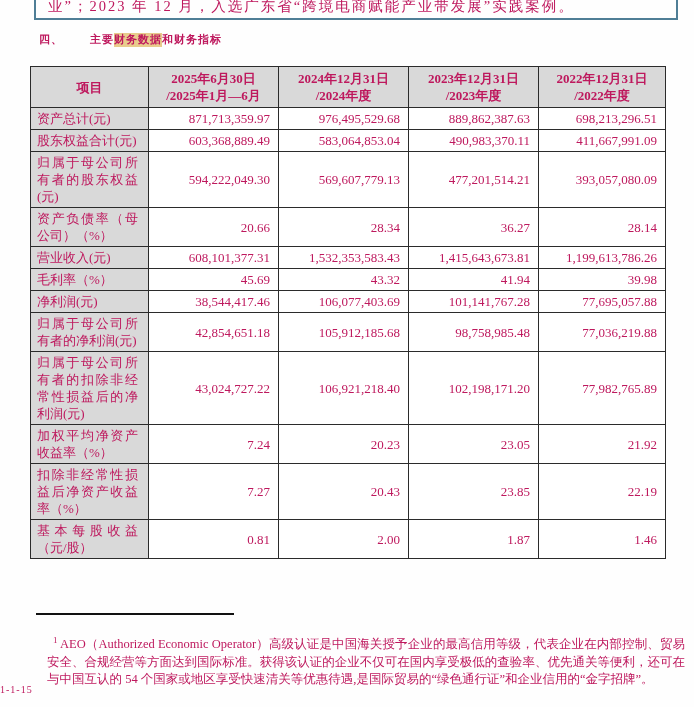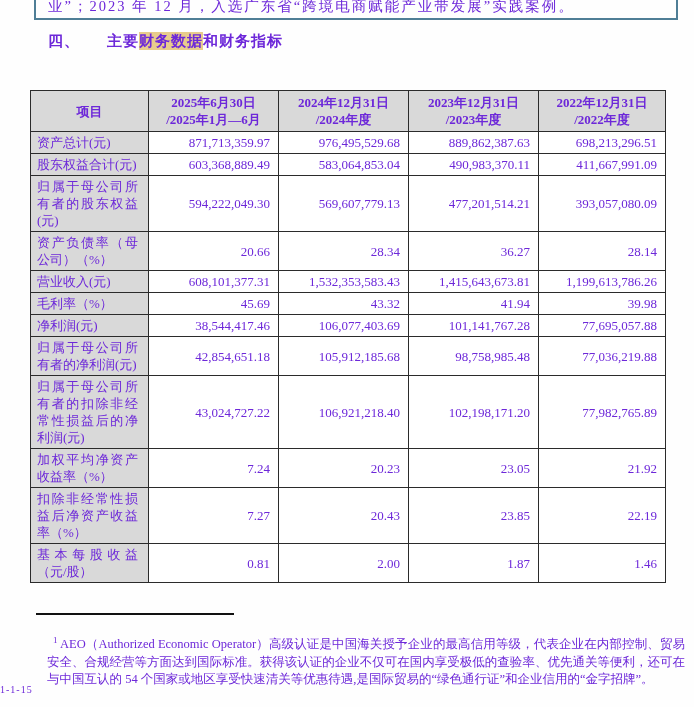--- a/index.html
+++ b/index.html
@@ -1,51 +1,52 @@
 <!DOCTYPE html>
 <html><head>
 <meta charset="utf-8">
 <style>
   html,body{margin:0;padding:0;}
   .page{
     position:relative;
     width:694px;height:707px;
     overflow:hidden;
     background:#fefefe;
-    color:#6d28d9;
+    color:#be185d;
     font-family:"Liberation Serif","DejaVu Serif",serif;
   }
   
   .top-box{
     position:absolute;
     left:34px;top:-30px;
     width:640px;height:46px;
     border:2px solid #4f7e96;
     background:#fefefe;
     overflow:hidden;
   }
   .top-text{
     position:absolute;
     left:12px;bottom:2px;
     white-space:nowrap;
     font-size:14.5px;
     letter-spacing:2px;
   }
   .heading{
     position:absolute;
-    left:48px;top:32px;
-    font-size:15px;
+    left:39px;top:32px;
+    font-size:11px;
     font-weight:bold;
     letter-spacing:1px;
+    font-family:Liberation Mono, monospace;
   }
   .heading .h-num{margin-right:27px;}
   .hl{background:#e8cc8c;padding:1px 0;}
   .fin-table{
     position:absolute;
-    left:30px;top:90px;
+    left:30px;top:66px;
     width:635px;
     border-collapse:collapse;
     table-layout:fixed;
     font-size:13px;
   }
   .fin-table th,.fin-table td{
     border:1px solid #2b2b2b;
     line-height:17px;
     vertical-align:middle;
   }

